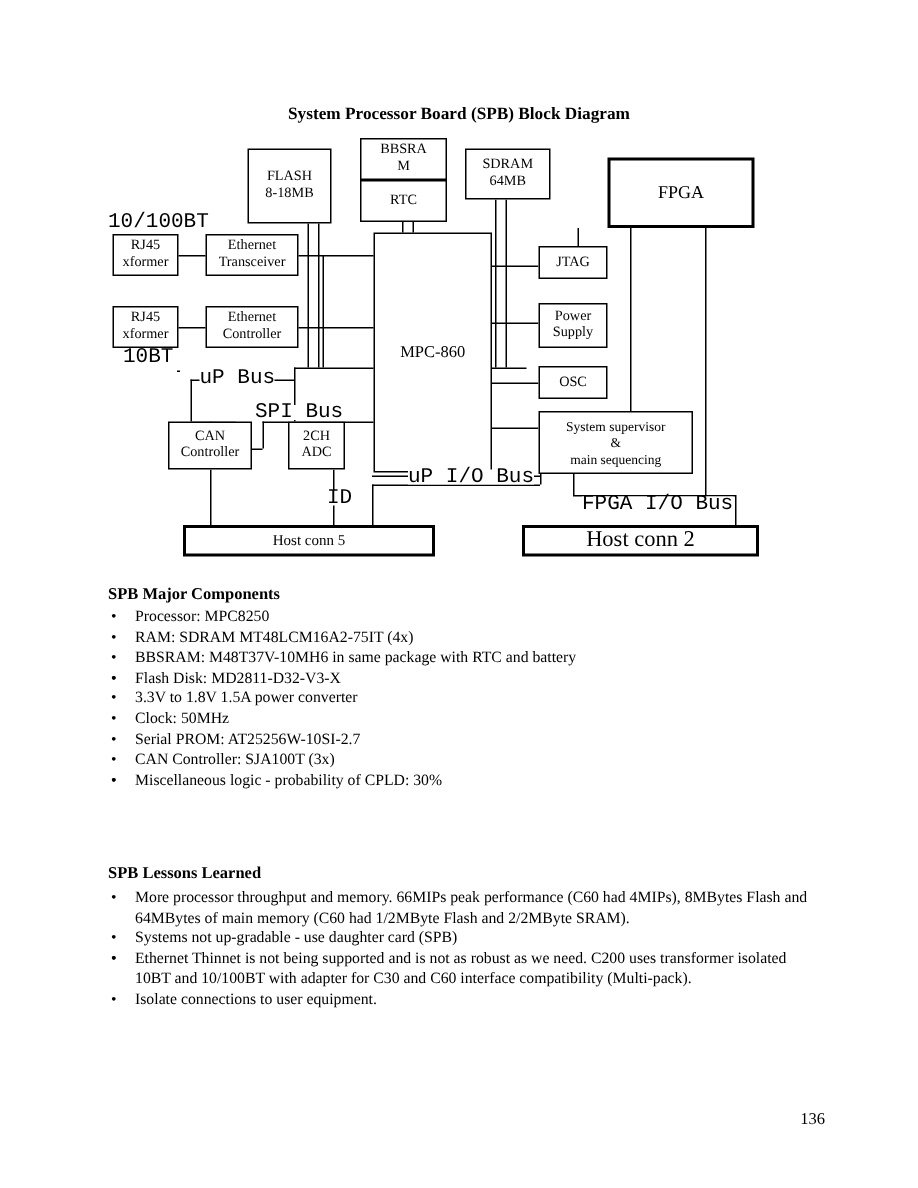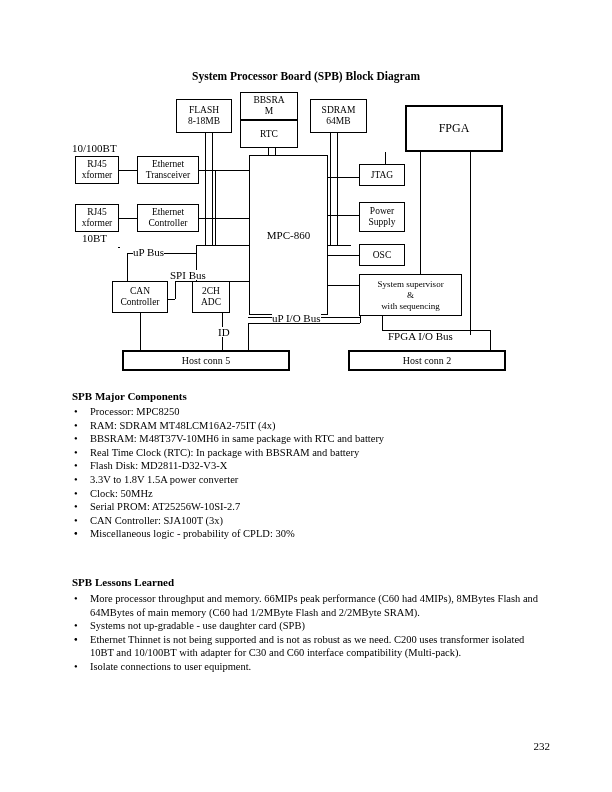--- a/index.html
+++ b/index.html
@@ -48,23 +48,23 @@
     justify-content: center;
     text-align: center;
     font-size: 9.5px;
     line-height: 11px;
     font-family: "Liberation Serif", serif;
     z-index: 3;
   }
   .box.thick { border-width: 2px; }
   .lbl {
     position: absolute;
-    font-size: 11px;
+    font-size: 14px;
     line-height: 10px;
-    font-family: Liberation Serif, serif;
+    font-family: Liberation Mono, monospace;
     background: #fff;
     z-index: 4;
     white-space: nowrap;
   }
   .line {
     position: absolute;
     background: #000;
     z-index: 1;
   }
   .hl { height: 1px; }
@@ -161,21 +161,21 @@
     <div class="line vl" style="left:360px; top:200px; height:38px;"></div>
 
     <div class="line hl" style="left:382px; top:245px; width:108px;"></div>
     <div class="line vl" style="left:490px; top:245px; height:20px;"></div>
     <div class="line vl" style="left:382px; top:225px; height:20px;"></div>
 
     <div class="line vl" style="left:222px; top:228px; height:37px;"></div>
 
     <div class="line vl" style="left:140px; top:228px; height:37px;"></div>
 
-    <div class="box" style="left:176px; top:14px; width:56px; height:34px;">
+    <div class="box" style="left:165px; top:14px; width:56px; height:50px;">
       <span>FLASH</span>
       <span>8-18MB</span>
     </div>
 
     <div class="box" style="left:240px; top:7px; width:58px; height:28px;">
       <span>BBSRA</span>
       <span>M</span>
     </div>
     <div class="box" style="left:240px; top:35px; width:58px; height:28px;">
       <span>RTC</span>
@@ -221,68 +221,68 @@
       <span>Supply</span>
     </div>
 
     <div class="box" style="left:359px; top:159px; width:46px; height:22px;">
       <span>OSC</span>
     </div>
 
     <div class="box" style="left:359px; top:189px; width:103px; height:42px; font-size:9px;">
       <span>System supervisor</span>
       <span>&amp;</span>
-      <span>with sequencing</span>
+      <span>main sequencing</span>
     </div>
 
     <div class="box" style="left:112px; top:196px; width:56px; height:32px;">
       <span>CAN</span>
       <span>Controller</span>
     </div>
 
     <div class="box" style="left:192px; top:196px; width:38px; height:32px;">
       <span>2CH</span>
       <span>ADC</span>
     </div>
 
     <div class="box thick" style="left:122px; top:265px; width:168px; height:21px; font-size:10px;">
       <span>Host conn 5</span>
     </div>
 
-    <div class="box thick" style="left:348px; top:265px; width:158px; height:21px; font-size:10px;">
+    <div class="box thick" style="left:348px; top:265px; width:158px; height:21px; font-size:15px;">
       <span>Host conn 2</span>
     </div>
 
     <div class="lbl" style="left:72px; top:58px;">10/100BT</div>
     <div class="lbl" style="left:82px; top:148px;">10BT</div>
     <div class="lbl" style="left:133px; top:162px;">uP Bus</div>
     <div class="lbl" style="left:170px; top:185px;">SPI Bus</div>
     <div class="lbl" style="left:218px; top:242px;">ID</div>
     <div class="lbl" style="left:272px; top:228px;">uP I/O Bus</div>
     <div class="lbl" style="left:388px; top:246px;">FPGA I/O Bus</div>
   </div>
 
   <div class="section-head" style="left:72px; top:390px;">SPB Major Components</div>
   <div class="bullets" style="left:72px; top:405px; width:470px;">
     <div class="bullet"><span class="dot">•</span><span>Processor:  MPC8250</span></div>
     <div class="bullet"><span class="dot">•</span><span>RAM:  SDRAM  MT48LCM16A2-75IT (4x)</span></div>
     <div class="bullet"><span class="dot">•</span><span>BBSRAM:  M48T37V-10MH6 in same package with RTC and battery</span></div>
-    <div class="bullet"><span class="dot">•</span><span>Real Time Clock (RTC):  In package with BBSRAM and battery</span></div>
+    <div class="bullet"><span class="dot">•</span></div>
     <div class="bullet"><span class="dot">•</span><span>Flash Disk:  MD2811-D32-V3-X</span></div>
     <div class="bullet"><span class="dot">•</span><span>3.3V to 1.8V 1.5A power converter</span></div>
     <div class="bullet"><span class="dot">•</span><span>Clock:  50MHz</span></div>
     <div class="bullet"><span class="dot">•</span><span>Serial PROM:  AT25256W-10SI-2.7</span></div>
     <div class="bullet"><span class="dot">•</span><span>CAN Controller:  SJA100T  (3x)</span></div>
     <div class="bullet"><span class="dot">•</span></div>
     <div class="bullet"><span class="dot">•</span><span>Miscellaneous logic - probability of CPLD:  30%</span></div>
   </div>
 
   <div class="section-head" style="left:72px; top:576px;">SPB Lessons Learned</div>
   <div class="bullets" style="left:72px; top:592px; width:470px;">
     <div class="bullet"><span class="dot">•</span><span>More processor throughput and memory.  66MIPs peak performance (C60 had 4MIPs), 8MBytes Flash and 64MBytes of main memory (C60 had 1/2MByte Flash and 2/2MByte SRAM).</span></div>
     <div class="bullet"><span class="dot">•</span><span>Systems not up-gradable - use daughter card (SPB)</span></div>
     <div class="bullet"><span class="dot">•</span></div>
     <div class="bullet"><span class="dot">•</span><span>Ethernet Thinnet is not being supported and is not as robust as we need.  C200 uses transformer isolated 10BT and 10/100BT with adapter for C30 and C60 interface compatibility (Multi-pack).</span></div>
     <div class="bullet"><span class="dot">•</span><span>Isolate connections to user equipment.</span></div>
   </div>
 
-  <div id="page-number">232</div>
+  <div id="page-number">136</div>
 </div>
 
 </body></html>

